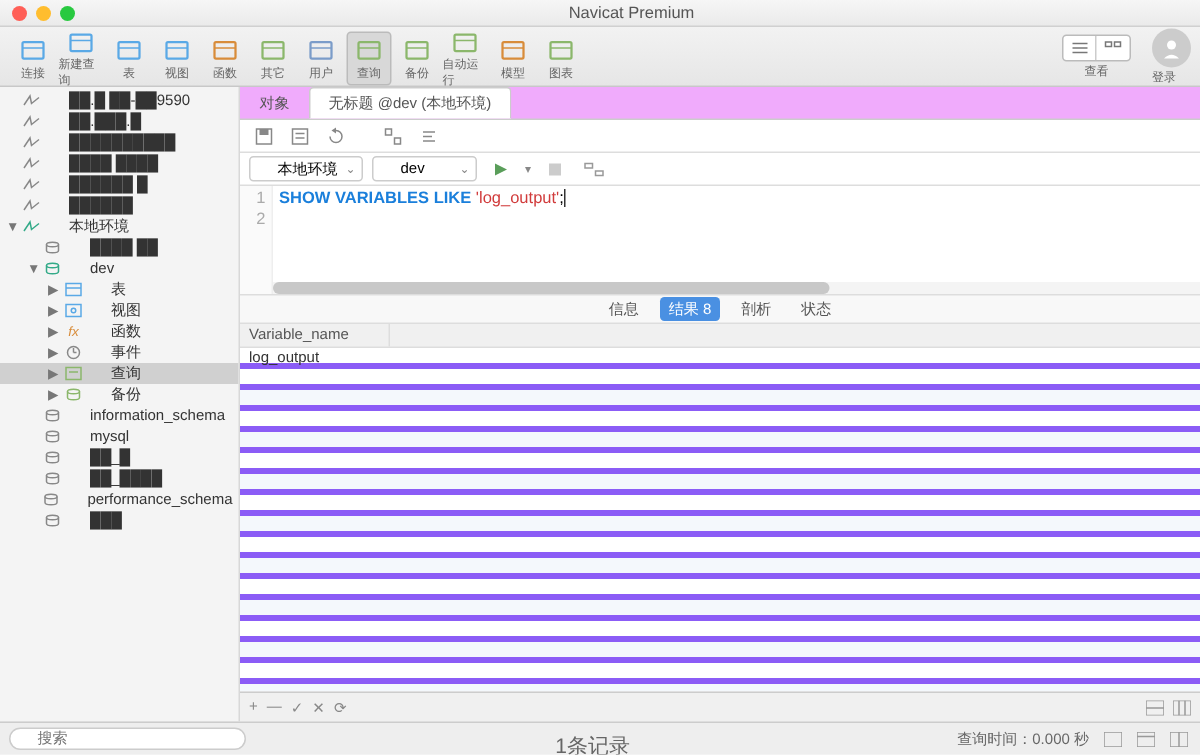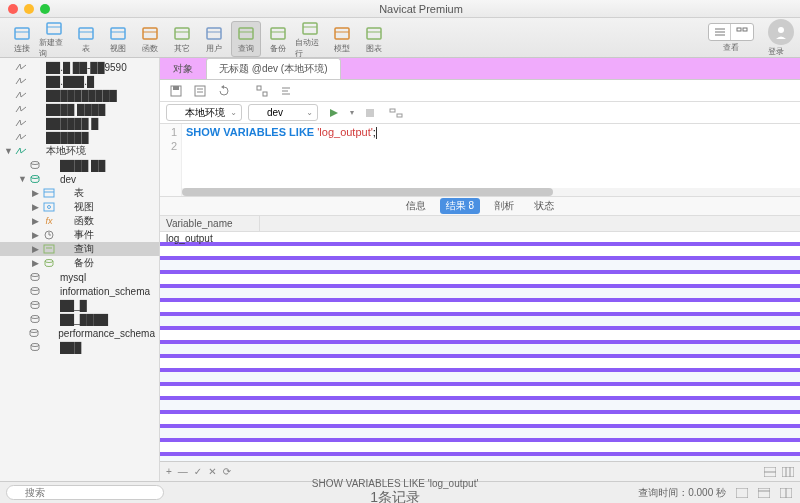--- a/index.html
+++ b/index.html
@@ -360,31 +360,31 @@
         <span>备份</span>
       </div>
       <div class="tree-item" style="padding-left: 18px;">
         <span class="tree-arrow"></span>
         <span class="tree-icon">
           <svg width="12" height="10">
             <ellipse cx="6" cy="3" rx="4" ry="1.5" fill="none" stroke="#888"></ellipse>
             <path d="M2 3 L2 7 A4 1.5 0 0 0 10 7 L10 3" fill="none" stroke="#888"></path>
           </svg>
         </span>
-        <span>mysql</span>
+        <span>information_schema</span>
       </div>
       <div class="tree-item" style="padding-left: 18px;">
         <span class="tree-arrow"></span>
         <span class="tree-icon">
           <svg width="12" height="10">
             <ellipse cx="6" cy="3" rx="4" ry="1.5" fill="none" stroke="#888"></ellipse>
             <path d="M2 3 L2 7 A4 1.5 0 0 0 10 7 L10 3" fill="none" stroke="#888"></path>
           </svg>
         </span>
-        <span>information_schema</span>
+        <span>mysql</span>
       </div>
       <div class="tree-item" style="padding-left: 18px;">
         <span class="tree-arrow"></span>
         <span class="tree-icon">
           <svg width="12" height="10">
             <ellipse cx="6" cy="3" rx="4" ry="1.5" fill="none" stroke="#888"></ellipse>
             <path d="M2 3 L2 7 A4 1.5 0 0 0 10 7 L10 3" fill="none" stroke="#888"></path>
           </svg>
         </span>
         <span>██_█</span>
@@ -601,21 +601,21 @@
         </span>
     </div>
   </div>
 </div>
 
 <div class="statusbar">
   <div class="search-box">
     <input class="search-input" placeholder="搜索" style="">
   </div>
   <div class="status-center">
-    <span>SHOW VARIABLES LIKE 'log_output'</span><br>
+    <br>
     <span style="font-size:14px">1条记录</span>
   </div>
   <div class="status-right">
     <span>查询时间：0.000 秒</span>
     <span>
         <svg width="12" height="10">
           <rect x="0" y="0" width="12" height="10" fill="none" stroke="#999"></rect>
         </svg>
       </span>
     <span>

